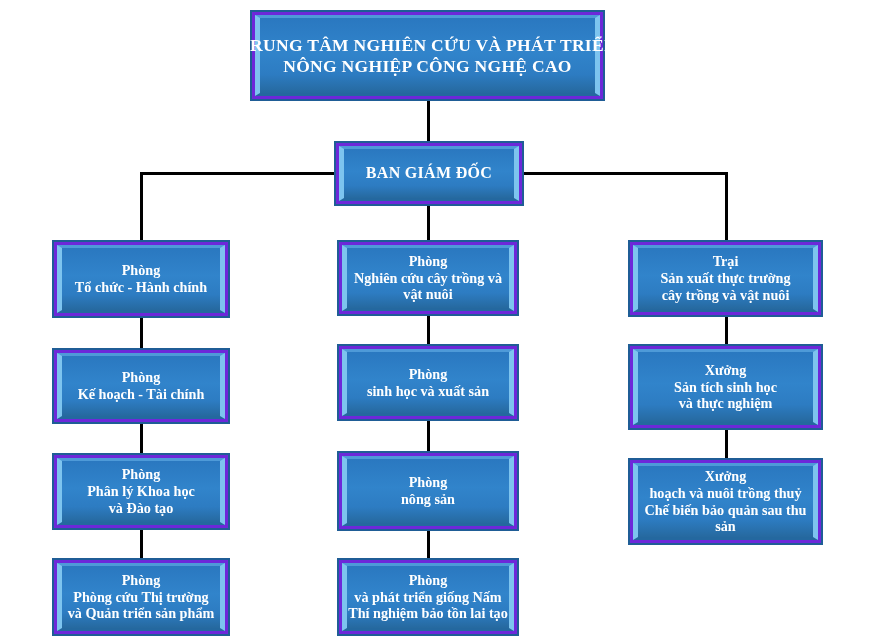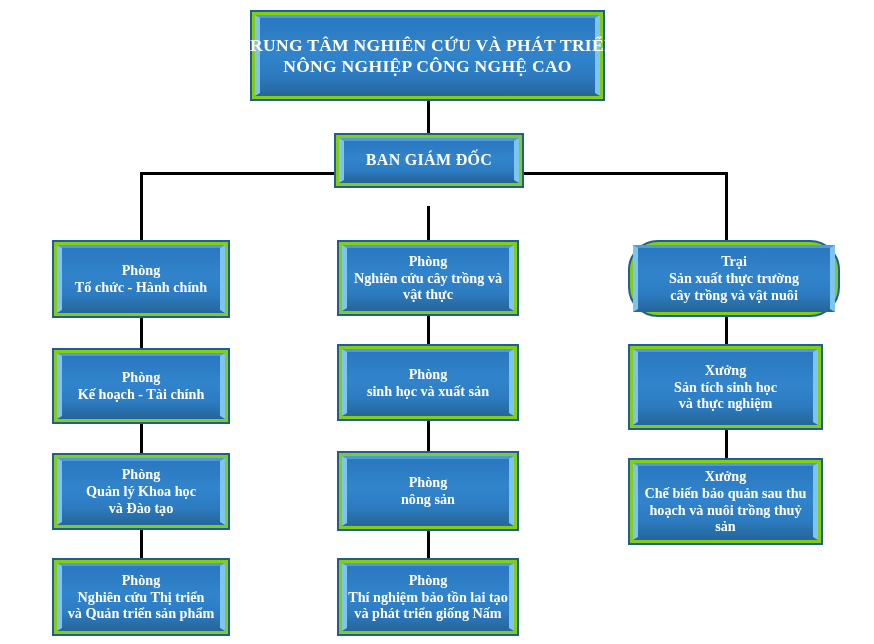--- a/index.html
+++ b/index.html
@@ -24,21 +24,21 @@
     position: absolute;
     background: #000000;
   }
   .line.v { width: 3px; }
   .line.h { height: 3px; }
 
   
   .node {
     position: absolute;
     box-sizing: border-box;
-    background: #84cc16;
+    background: #6d28d9;
     border: 2px solid #1f5d96;
     padding: 3px;
     display: flex;
     align-items: center;
     justify-content: center;
     color: #ffffff;
     text-align: center;
     font-weight: bold;
     line-height: 1.18;
   }
@@ -95,96 +95,96 @@
   <div class="line v" style="left:725px; top:317px; height:27px;"></div>
   <div class="line v" style="left:725px; top:430px; height:28px;"></div>
 
   <div class="node root" style="left:250px; top:10px; width:355px; height:91px;">
     <div class="inner">
       <span>TRUNG TÂM NGHIÊN CỨU VÀ PHÁT TRIỂN</span>
       <span>NÔNG NGHIỆP CÔNG NGHỆ CAO</span>
     </div>
   </div>
 
-  <div class="node director" style="left:334px; top:133px; width:190px; height:55px;">
+  <div class="node director" style="left:334px; top:141px; width:190px; height:65px;">
     <div class="inner">
       <span>BAN GIÁM ĐỐC</span>
     </div>
   </div>
 
   <div class="node dept" style="left:52px; top:240px; width:178px; height:78px;">
     <div class="inner">
       <span>Phòng</span>
       <span>Tổ chức - Hành chính</span>
     </div>
   </div>
   <div class="node dept" style="left:52px; top:348px; width:178px; height:76px;">
     <div class="inner">
       <span>Phòng</span>
       <span>Kế hoạch - Tài chính</span>
     </div>
   </div>
   <div class="node dept" style="left:52px; top:453px; width:178px; height:77px;">
     <div class="inner">
       <span>Phòng</span>
-      <span>Quản lý Khoa học</span>
+      <span>Phân lý Khoa học</span>
       <span>và Đào tạo</span>
     </div>
   </div>
   <div class="node dept" style="left:52px; top:558px; width:178px; height:78px;">
     <div class="inner">
       <span>Phòng</span>
-      <span>Nghiên cứu Thị triển</span>
+      <span>Phòng cứu Thị trường</span>
       <span>và Quản triển sản phẩm</span>
     </div>
   </div>
 
   <div class="node dept" style="left:337px; top:240px; width:182px; height:76px;">
     <div class="inner">
       <span>Phòng</span>
       <span>Nghiên cứu cây trồng và</span>
-      <span>vật thực</span>
+      <span>vật nuôi</span>
     </div>
   </div>
   <div class="node dept" style="left:337px; top:344px; width:182px; height:77px;">
     <div class="inner">
       <span>Phòng</span>
       <span>sinh học và xuất sản</span>
     </div>
   </div>
   <div class="node dept" style="left:337px; top:451px; width:182px; height:80px;">
     <div class="inner">
       <span>Phòng</span>
       <span>nông sản</span>
     </div>
   </div>
   <div class="node dept" style="left:337px; top:558px; width:182px; height:78px;">
     <div class="inner">
       <span>Phòng</span>
+      <span>và phát triển giống Nấm</span>
       <span>Thí nghiệm bảo tồn lai tạo</span>
-      <span>và phát triển giống Nấm</span>
     </div>
   </div>
 
-  <div class="node dept" style="left:628px; top:240px; width:212px; height:77px;border-radius:30px;">
+  <div class="node dept" style="left:628px; top:240px; width:195px; height:77px;">
     <div class="inner">
       <span>Trại</span>
       <span>Sản xuất thực trường</span>
       <span>cây trồng và vật nuôi</span>
     </div>
   </div>
   <div class="node dept" style="left:628px; top:344px; width:195px; height:86px;">
     <div class="inner">
       <span>Xưởng</span>
       <span>Sản tích sinh học</span>
       <span>và thực nghiệm</span>
     </div>
   </div>
   <div class="node dept" style="left:628px; top:458px; width:195px; height:87px;">
     <div class="inner">
       <span>Xưởng</span>
+      <span>hoạch và nuôi trồng thuỷ</span>
       <span>Chế biến bảo quản sau thu</span>
-      <span>hoạch và nuôi trồng thuỷ</span>
       <span>sản</span>
     </div>
   </div>
 
 </div>
 
 </body></html>

